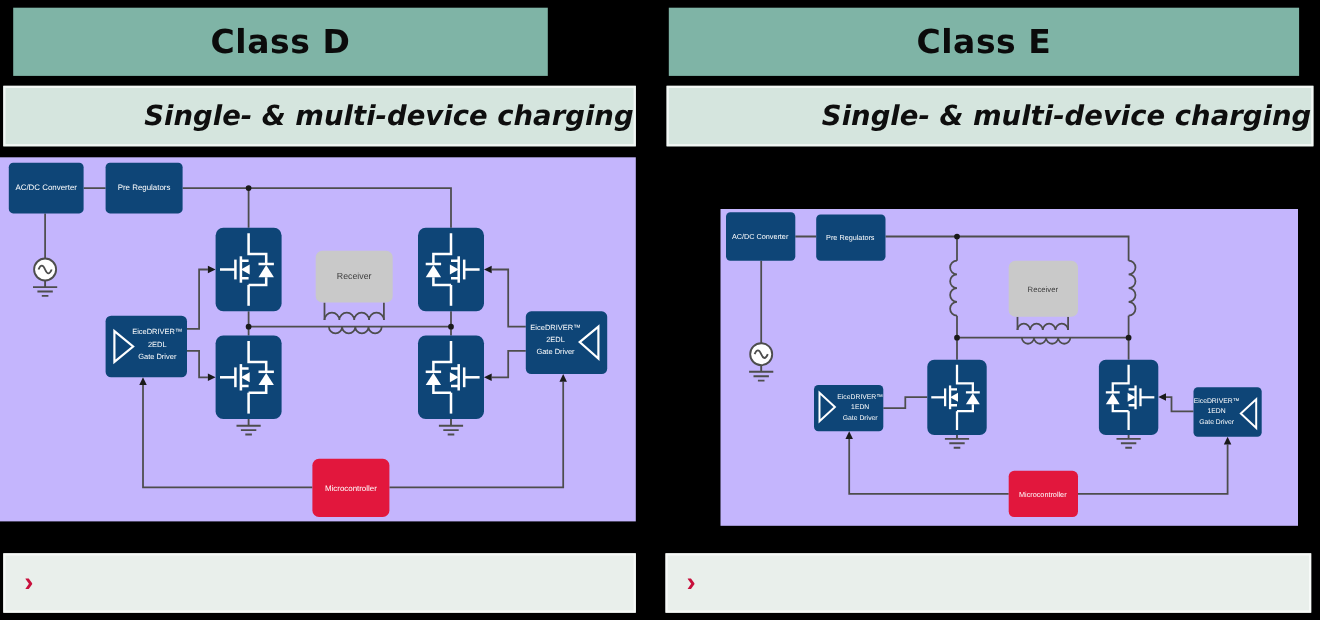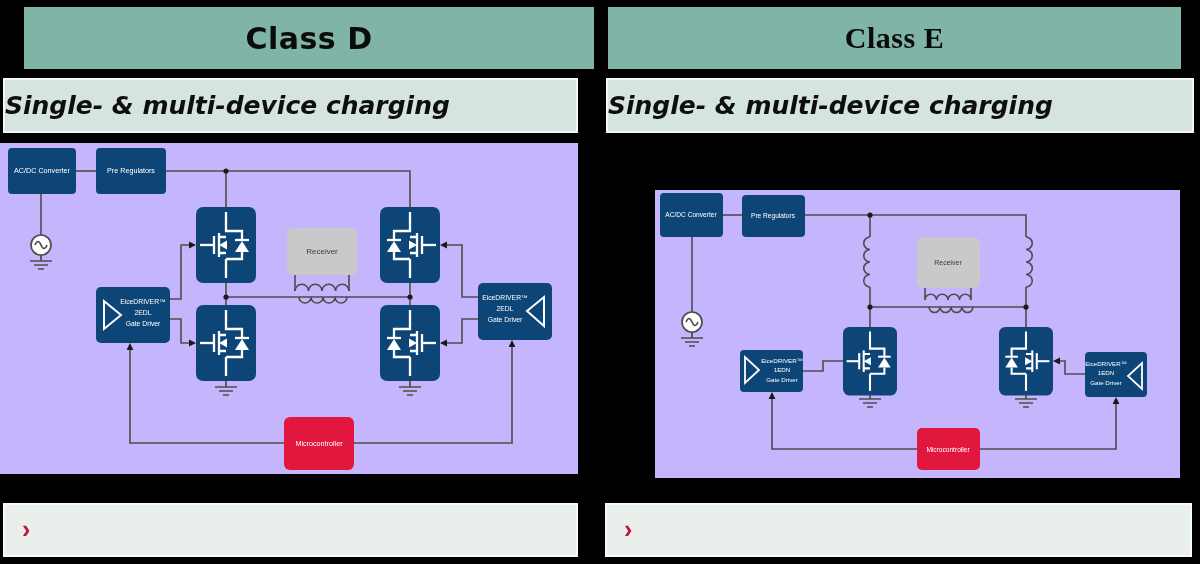--- a/index.html
+++ b/index.html
@@ -1,36 +1,36 @@
 <!DOCTYPE html>
 <html><head>
 <meta charset="utf-8">
 <style>
   html,body{margin:0;padding:0;background:#000;}
   .stage{position:relative;width:1200px;height:564px;background:#000;overflow:hidden;
          font-family:"DejaVu Sans",sans-serif;}
   .panel-header{position:absolute;height:62px;display:flex;align-items:center;justify-content:center;
          background:#7FB4A6;color:#0b0b0b;font-weight:bold;font-size:30px;letter-spacing:.5px;}
-  .panel-sub{position:absolute;height:55px;display:flex;align-items:center;justify-content:flex-start;
+  .panel-sub{position:absolute;height:55px;display:flex;align-items:center;justify-content:flex-end;
          background:#D5E5DE;border:2px solid #F2F7F4;box-sizing:border-box;
          color:#0e0e0e;font-weight:bold;font-style:italic;font-size:25px;}
   .diagram{position:absolute;background:#c4b5fd;}
   .footer{position:absolute;height:54px;background:#E9EFEB;border:2px solid #F7FAF8;box-sizing:border-box;
          display:flex;align-items:center;font-family:"Liberation Sans",sans-serif;
          font-size:23px;color:#262626;}
   .footer .chev{color:#C8103C;font-weight:bold;font-size:25px;margin:0 27px 2px 17px;line-height:1;}
   svg text{font-family:"Liberation Sans",sans-serif;fill:#ffffff;text-anchor:middle;}
   svg .rxtext{fill:#3c3c3c;}
 </style>
 </head>
 <body>
 
 <div class="stage">
 
-  <div class="panel-header" style="left:24px;top:7px;width:570px;">
+  <div class="panel-header" style="left:12px;top:7px;width:486px;">
     <span>Class D</span>
   </div>
 
   <div class="panel-sub" style="left:3px;top:78px;width:575px;">
     <span>Single- &amp; multi-device charging</span>
   </div>
 
   <div class="diagram" style="left:0px;top:143px;width:578px;height:331px;">
   <svg width="578" height="331" viewBox="0 0 578 331">
     <defs>
@@ -129,21 +129,21 @@
       <rect x="284" y="274" width="70" height="53" rx="6" fill="#E2173D"></rect>
       <text x="319" y="303" font-size="7.2">Microcontroller</text>
     </g>
   </svg>
   </div>
 
   <div class="footer" style="left:3px;top:503px;width:575px;">
     <span class="chev">›</span>
   </div>
 
-  <div class="panel-header" style="left:608px;top:7px;width:573px;font-family:Liberation Serif, serif;">
+  <div class="panel-header" style="left:608px;top:7px;width:573px;">
     <span>Class E</span>
   </div>
 
   <div class="panel-sub" style="left:606px;top:78px;width:588px;">
     <span>Single- &amp; multi-device charging</span>
   </div>
 
   <div class="diagram" style="left:655px;top:190px;width:525px;height:288px;">
   <svg width="525" height="288" viewBox="0 0 525 288">
 

